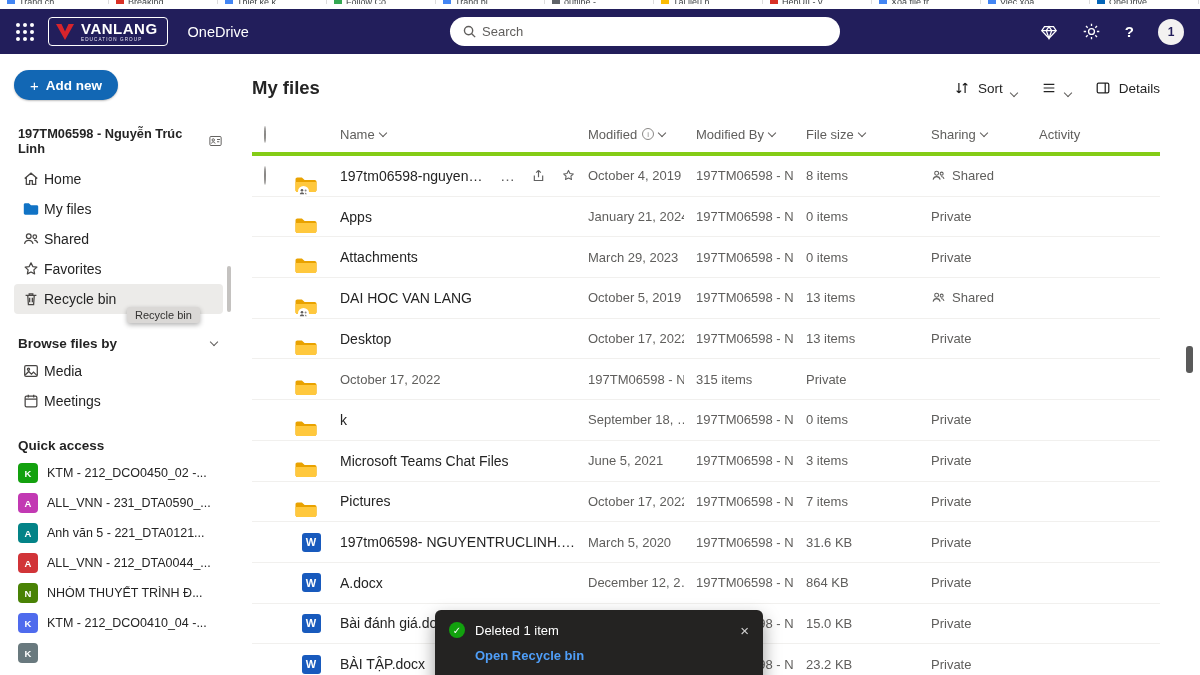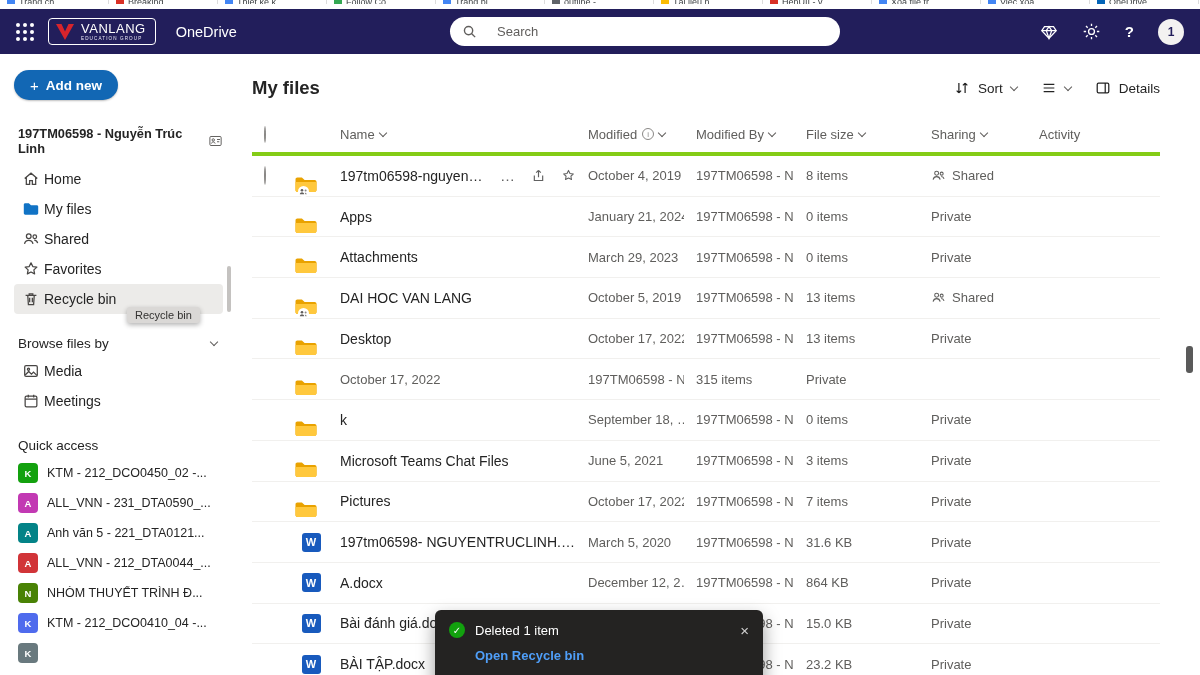--- a/index.html
+++ b/index.html
@@ -16,60 +16,60 @@
 
   
   .topbar{position:absolute;top:9px;left:0;right:0;height:45px;background:#221e5b;color:#fff;
     display:flex;align-items:center}
   .waffle{display:grid;grid-template-columns:repeat(3,4px);grid-gap:3px;margin:0 14px 0 16px;cursor:pointer}
   .waffle span{width:4px;height:4px;border-radius:50%;background:#fff}
   .logobox{display:flex;align-items:center;gap:6px;border:1.4px solid #fff;border-radius:4px;
     padding:3px 9px 3px 6px;margin-right:20px}
   .logo-v{width:20px;height:18px}
   .logo-txt{line-height:1}
-  .logo-name{font-size:13px;font-weight:400;letter-spacing:.5px}
+  .logo-name{font-size:15px;font-weight:700;letter-spacing:.5px}
   .logo-sub{font-size:4.6px;letter-spacing:1.1px;margin-top:2px;color:#e8e6f3}
   .appname{font-size:14.5px;font-weight:400}
   .searchbox{position:absolute;left:450px;top:8px;width:390px;height:29px;background:#fff;border-radius:15px;
-    display:flex;align-items:center;padding:0 12px;gap:20px}
+    display:flex;align-items:center;padding:0 12px;gap:5px}
   .searchbox input{border:0;outline:0;flex:1;font-size:13px;color:#323130;background:transparent;
     font-family:"Liberation Sans",sans-serif}
   .searchbox input::placeholder{color:#605e5c}
   .top-right{position:absolute;right:16px;top:0;height:45px;display:flex;align-items:center;gap:24px}
   .tr-ic{cursor:pointer;display:flex;align-items:center;justify-content:center}
   .help-q{font-size:15px;font-weight:700;color:#fff}
   .avatar{width:26px;height:26px;border-radius:50%;background:#f3f2f1;color:#221e5b;font-size:12px;
     font-weight:700;display:flex;align-items:center;justify-content:center;cursor:pointer}
 
   
   .sidebar{position:absolute;top:54px;left:0;width:235px;bottom:0;background:#fff;padding:16px 12px 0 14px;overflow:hidden}
   .addnew{display:inline-flex;align-items:center;gap:7px;height:30px;padding:0 16px;border-radius:15px;
     background:#1267b4;color:#fff;font-size:13.5px;font-weight:600;border:0;cursor:pointer;
     font-family:"Liberation Sans",sans-serif;box-shadow:0 1px 2px rgba(0,0,0,.25)}
   .addnew .plus{font-size:15px;font-weight:400}
   .account{display:flex;align-items:center;gap:7px;margin:26px 0 8px 4px;font-size:12.8px;font-weight:700;color:#242424}
   .nav-item{display:flex;align-items:center;gap:4px;height:30px;padding:0 8px;border-radius:4px;
     font-size:14px;color:#242424;cursor:pointer}
   .nav-item.hl{background:#ecebe9}
   .sec-head{display:flex;align-items:center;justify-content:space-between;padding:0 6px 0 4px;
-    margin-top:16px;height:26px;font-size:13.5px;font-weight:400;color:#242424}
+    margin-top:16px;height:26px;font-size:13.5px;font-weight:700;color:#242424}
   .qa-item{display:flex;align-items:center;gap:9px;height:30px;padding:0 4px;cursor:pointer}
   .qa-badge{width:20px;height:20px;border-radius:4px;color:#fff;font-size:9.5px;font-weight:700;
     display:flex;align-items:center;justify-content:center;flex:0 0 20px}
   .qa-label{font-size:12.5px;color:#242424;white-space:nowrap;overflow:hidden}
   .tooltip{position:absolute;left:127px;top:307px;background:#dad8d6;color:#323130;font-size:11px;
     padding:2px 8px;border-radius:3px;box-shadow:0 2px 5px rgba(0,0,0,.3);z-index:5}
   .side-scroll{position:absolute;left:227px;top:266px;width:4px;height:46px;background:#c4c2c0;border-radius:2px}
 
   
   .main{position:absolute;top:54px;left:235px;right:0;bottom:0;background:#fff;padding:14px 40px 0 17px;overflow:hidden}
   .title-row{display:flex;align-items:center;justify-content:space-between;height:40px}
   .page-title{font-size:18.5px;font-weight:700;color:#242424}
   .toolbar{display:flex;align-items:center;gap:24px;color:#242424;font-size:13.5px}
-  .tool{display:flex;align-items:center;gap:8px;cursor:pointer}
+  .tool{display:flex;align-items:flex-end;gap:8px;cursor:pointer}
   .chev{width:6px;height:6px;border-right:1.4px solid #605e5c;border-bottom:1.4px solid #605e5c;
     transform:rotate(45deg);margin-top:-3px;flex:0 0 6px}
   .grid-row{display:grid;grid-template-columns:30px 34px 248px 108px 110px 125px 108px 1fr;
     align-items:center;padding-left:12px}
   .thead{height:40px;margin-top:8px;border-bottom:4px solid #84cc16;color:#5f5e5c;font-size:13px}
   .th{display:flex;align-items:center;gap:5px;padding-left:12px;cursor:pointer}
   .info-i{width:12px;height:12px;border:1px solid #8a8886;border-radius:50%;font-size:8px;color:#8a8886;
     display:inline-flex;align-items:center;justify-content:center}
   .circ{width:18px;height:18px;border:1px solid #8a8886;border-radius:50%;background:#fff;cursor:pointer}
   .frow{height:40.7px;border-bottom:1px solid #f1f0ee;background:#fff}

